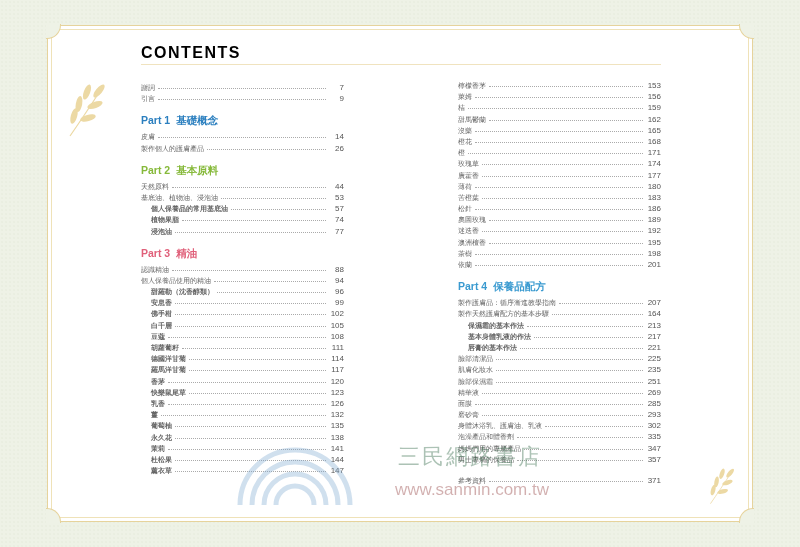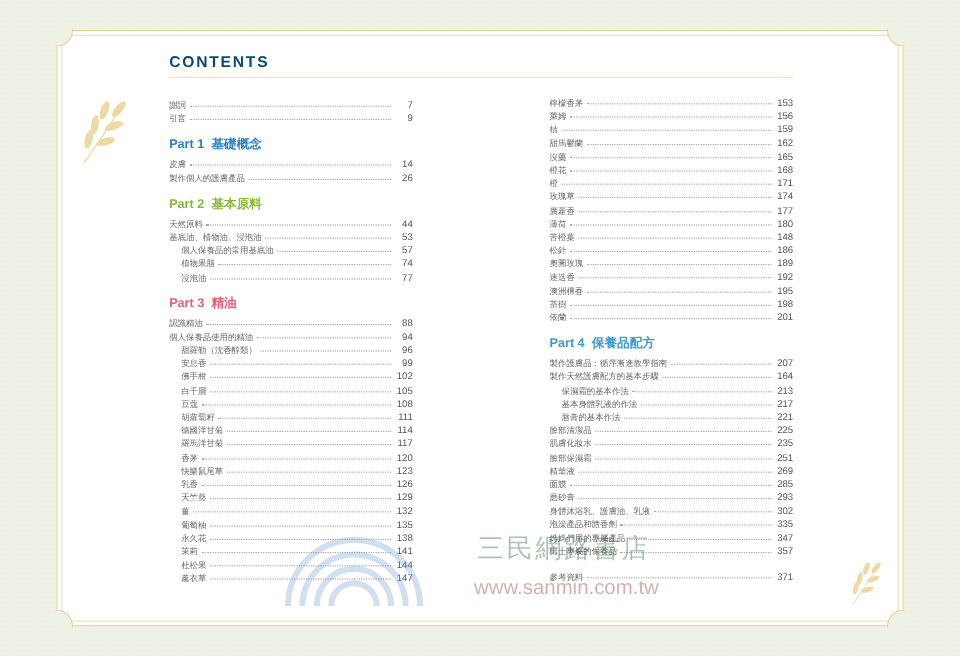--- a/index.html
+++ b/index.html
@@ -22,33 +22,33 @@
     }
     .notch { position: absolute; width: 14px; height: 14px; background: #eef2e6; }
     .notch.tl { left: -2px; top: -2px; border-bottom-right-radius: 14px; border-right: 1.5px solid #e6d39c; border-bottom: 1.5px solid #e6d39c; }
     .notch.tr { right: -2px; top: -2px; border-bottom-left-radius: 14px; border-left: 1.5px solid #e6d39c; border-bottom: 1.5px solid #e6d39c; }
     .notch.bl { left: -2px; bottom: -2px; border-top-right-radius: 14px; border-right: 1.5px solid #e6d39c; border-top: 1.5px solid #e6d39c; }
     .notch.br { right: -2px; bottom: -2px; border-top-left-radius: 14px; border-left: 1.5px solid #e6d39c; border-top: 1.5px solid #e6d39c; }
 
     .title {
       position: absolute; left: 141px; top: 44px;
       font-family: "Liberation Sans", sans-serif; font-weight: bold;
-      font-size: 13px; letter-spacing: 1.5px; color: #0c4a6e;
+      font-size: 16px; letter-spacing: 1.5px; color: #000000;
     }
     .title-rule { position: absolute; left: 141px; top: 64px; width: 520px; height: 1px; background: #f0e3bf; }
 
     .col { position: absolute; width: 203px; }
     .col.left { left: 141px; top: 82px; }
     .col.right { left: 458px; top: 80px; }
 
     .row {
       display: flex; align-items: baseline; height: 11.2px;
       font-size: 7px; color: #666; line-height: 11.2px;
     }
-    .row.indent .t { padding-left: 10px; }
+    .row.indent .t { padding-left: 10px; font-weight: bold; }
     .row .t { white-space: nowrap; }
     .row .dots {
       flex: 1; margin: 0 3px; border-bottom: 1px dotted #aaa; height: 7px;
       transform: translateY(-1px);
     }
     .row .p { font-family: "Liberation Sans", sans-serif; font-size: 8px; color: #555; min-width: 15px; text-align: right; }
 
     .part {
       font-family: "Liberation Sans", sans-serif; font-weight: bold;
       font-size: 10.5px; height: 16px; line-height: 16px; margin-top: 8px; margin-bottom: 3px;
@@ -230,25 +230,20 @@
         <span class="t">快樂鼠尾草</span>
         <span class="dots"></span>
         <span class="p">123</span>
       </div>
       <div class="row indent">
         <span class="t">乳香</span>
         <span class="dots"></span>
         <span class="p">126</span>
       </div>
       <div class="row indent">
-        <span class="t">天竺葵</span>
-        <span class="dots"></span>
-        <span class="p">129</span>
-      </div>
-      <div class="row indent">
         <span class="t">薑</span>
         <span class="dots"></span>
         <span class="p">132</span>
       </div>
       <div class="row indent">
         <span class="t">葡萄柚</span>
         <span class="dots"></span>
         <span class="p">135</span>
       </div>
       <div class="row indent">
@@ -322,21 +317,21 @@
         <span class="p">177</span>
       </div>
       <div class="row">
         <span class="t">薄荷</span>
         <span class="dots"></span>
         <span class="p">180</span>
       </div>
       <div class="row">
         <span class="t">苦橙葉</span>
         <span class="dots"></span>
-        <span class="p">148</span>
+        <span class="p">183</span>
       </div>
       <div class="row">
         <span class="t">松針</span>
         <span class="dots"></span>
         <span class="p">186</span>
       </div>
       <div class="row">
         <span class="t">奧圖玫瑰</span>
         <span class="dots"></span>
         <span class="p">189</span>

